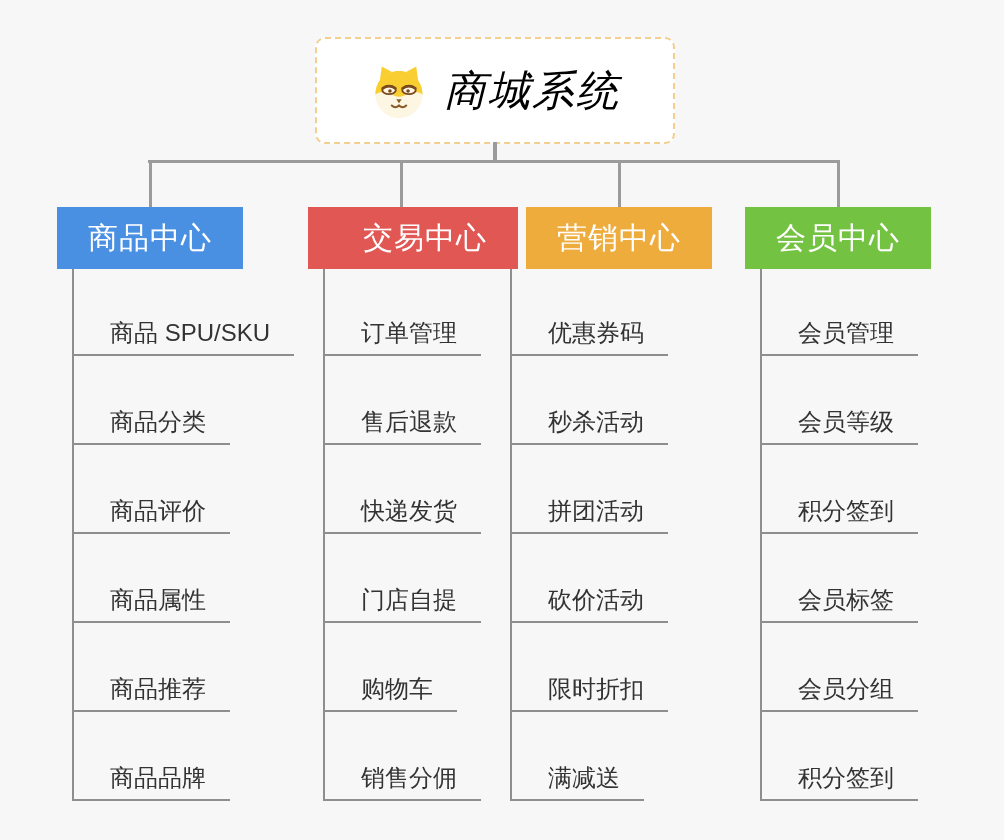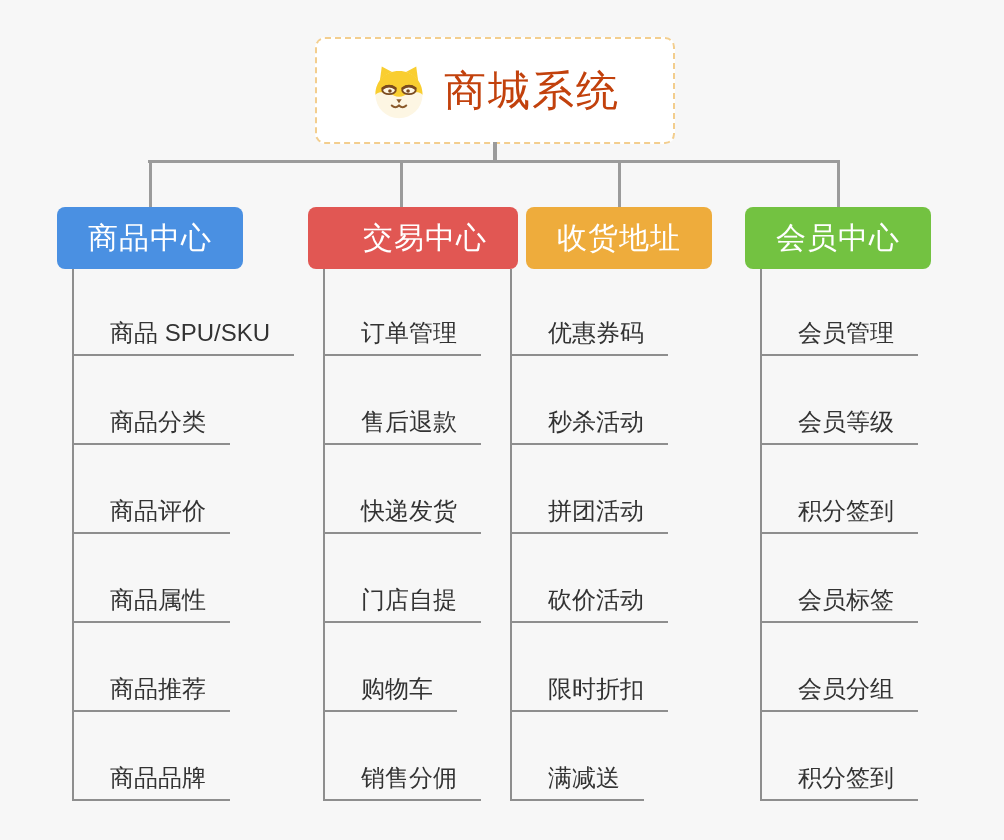--- a/index.html
+++ b/index.html
@@ -14,34 +14,35 @@
 
   
   .root-node{
     position:absolute;left:315px;top:37px;width:360px;height:107px;
     background:#FFFFFF;border:2px dashed #F3CE8E;border-radius:10px;
     box-sizing:border-box;
     display:flex;align-items:center;justify-content:center;gap:16px;
   }
   .root-icon{display:flex;align-items:center;}
   .root-title{
-    font-size:42px;color:#c2410c;letter-spacing:2px;font-weight:400;
+    font-size:42px;color:#000000;letter-spacing:2px;font-weight:400;
     white-space:nowrap;
+    font-style:italic;
   }
 
   
   .line{position:absolute;background:#9B9B9B;}
   .root-stub{left:493px;top:142px;width:4px;height:20px;}
   .h-line{left:148px;top:160px;width:691px;height:3px;}
   .v-stub{top:160px;width:3px;height:50px;}
   .s0{left:149px;} .s1{left:400px;} .s2{left:618px;} .s3{left:837px;}
 
   
   .branch-box{
-    position:absolute;top:207px;width:186px;height:62px;border-radius:8px;
+    position:absolute;top:207px;width:186px;height:62px;border-radius:0;
     display:flex;align-items:center;justify-content:center;
   }
   .branch-box span{
     color:#FFFFFF;font-size:30px;letter-spacing:1px;white-space:nowrap;
   }
   .b0{left:57px;} .b1{left:308px;} .b2{left:526px;} .b3{left:745px;}
 
   
   .col{
     position:absolute;top:269px;width:240px;height:532px;
@@ -90,21 +91,21 @@
   <div class="line v-stub s2"></div>
   <div class="line v-stub s3"></div>
 
   <div class="branch-box b0" style="background: rgb(74, 144, 226);">
     <span>商品中心</span>
   </div>
   <div class="branch-box b1" style="background: rgb(225, 87, 83); padding-left: 24px;">
     <span>交易中心</span>
   </div>
   <div class="branch-box b2" style="background: rgb(238, 172, 60);">
-    <span>收货地址</span>
+    <span>营销中心</span>
   </div>
   <div class="branch-box b3" style="background: rgb(115, 194, 65);">
     <span>会员中心</span>
   </div>
 
   <div class="col c0">
     <div class="leaf r0">商品 SPU/SKU</div>
     <div class="leaf r1">商品分类</div>
     <div class="leaf r2">商品评价</div>
     <div class="leaf r3">商品属性</div>

